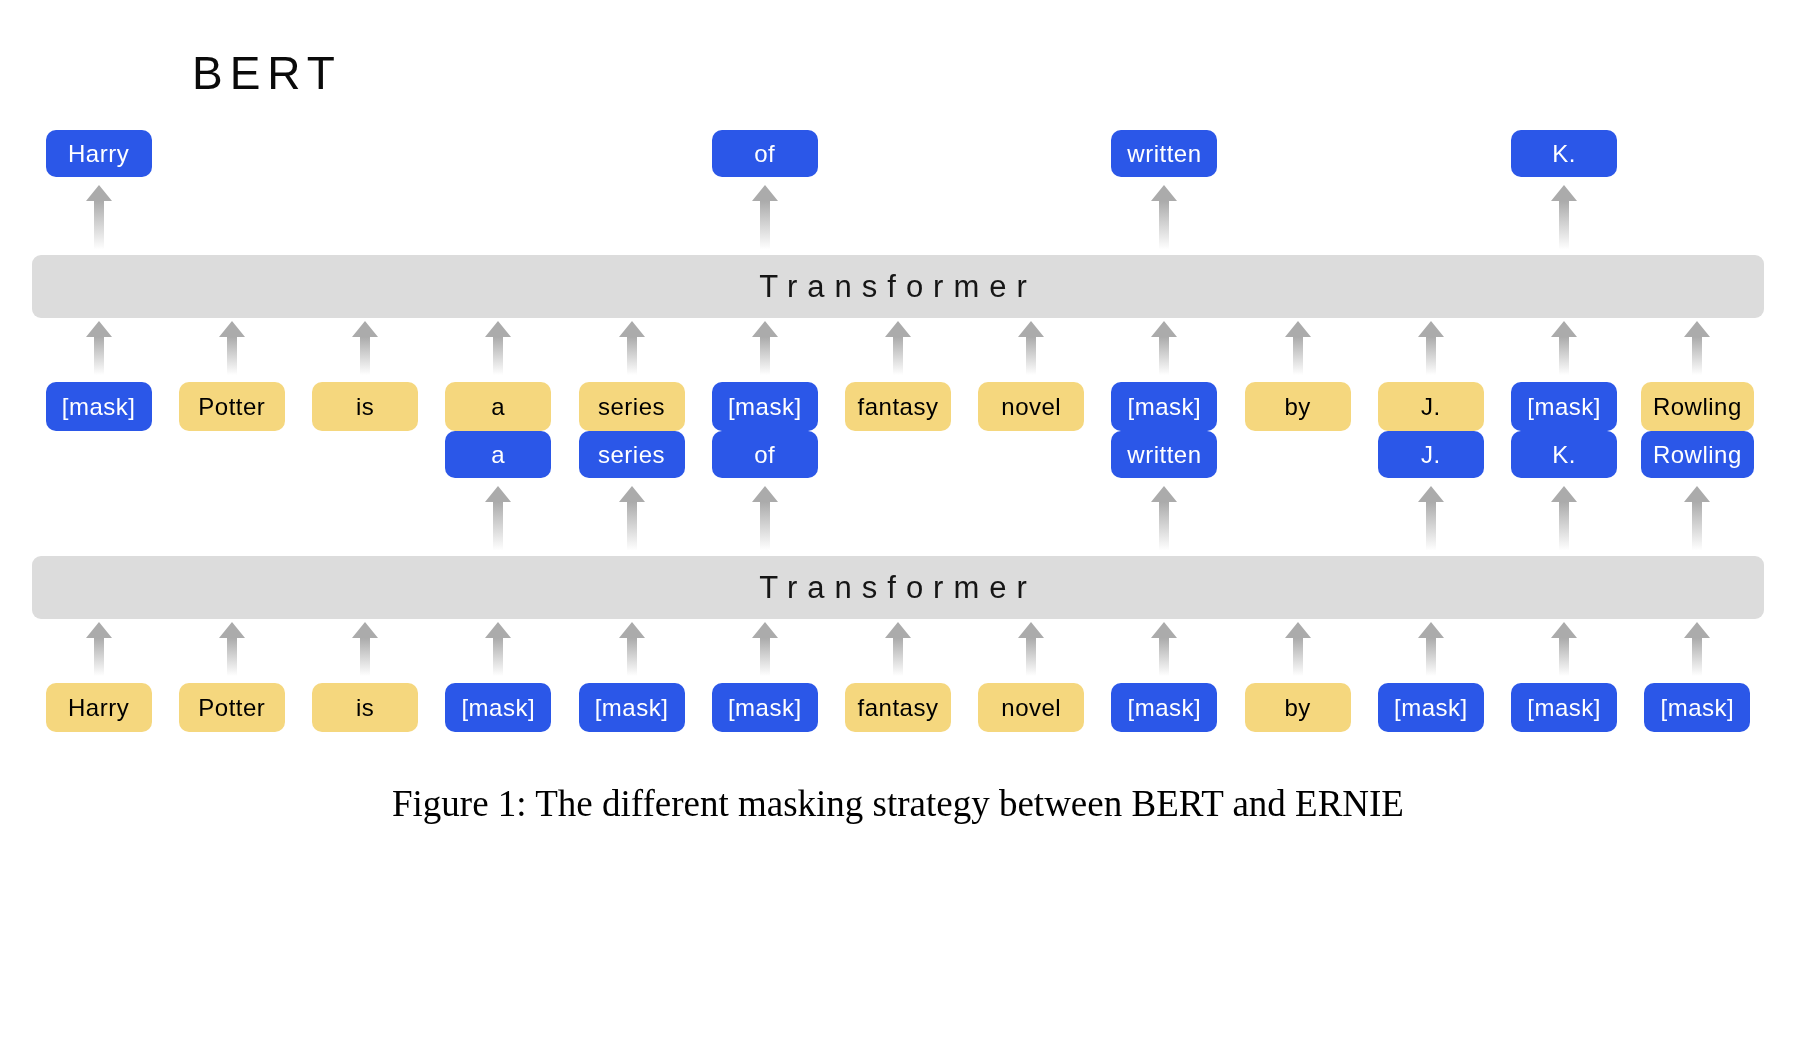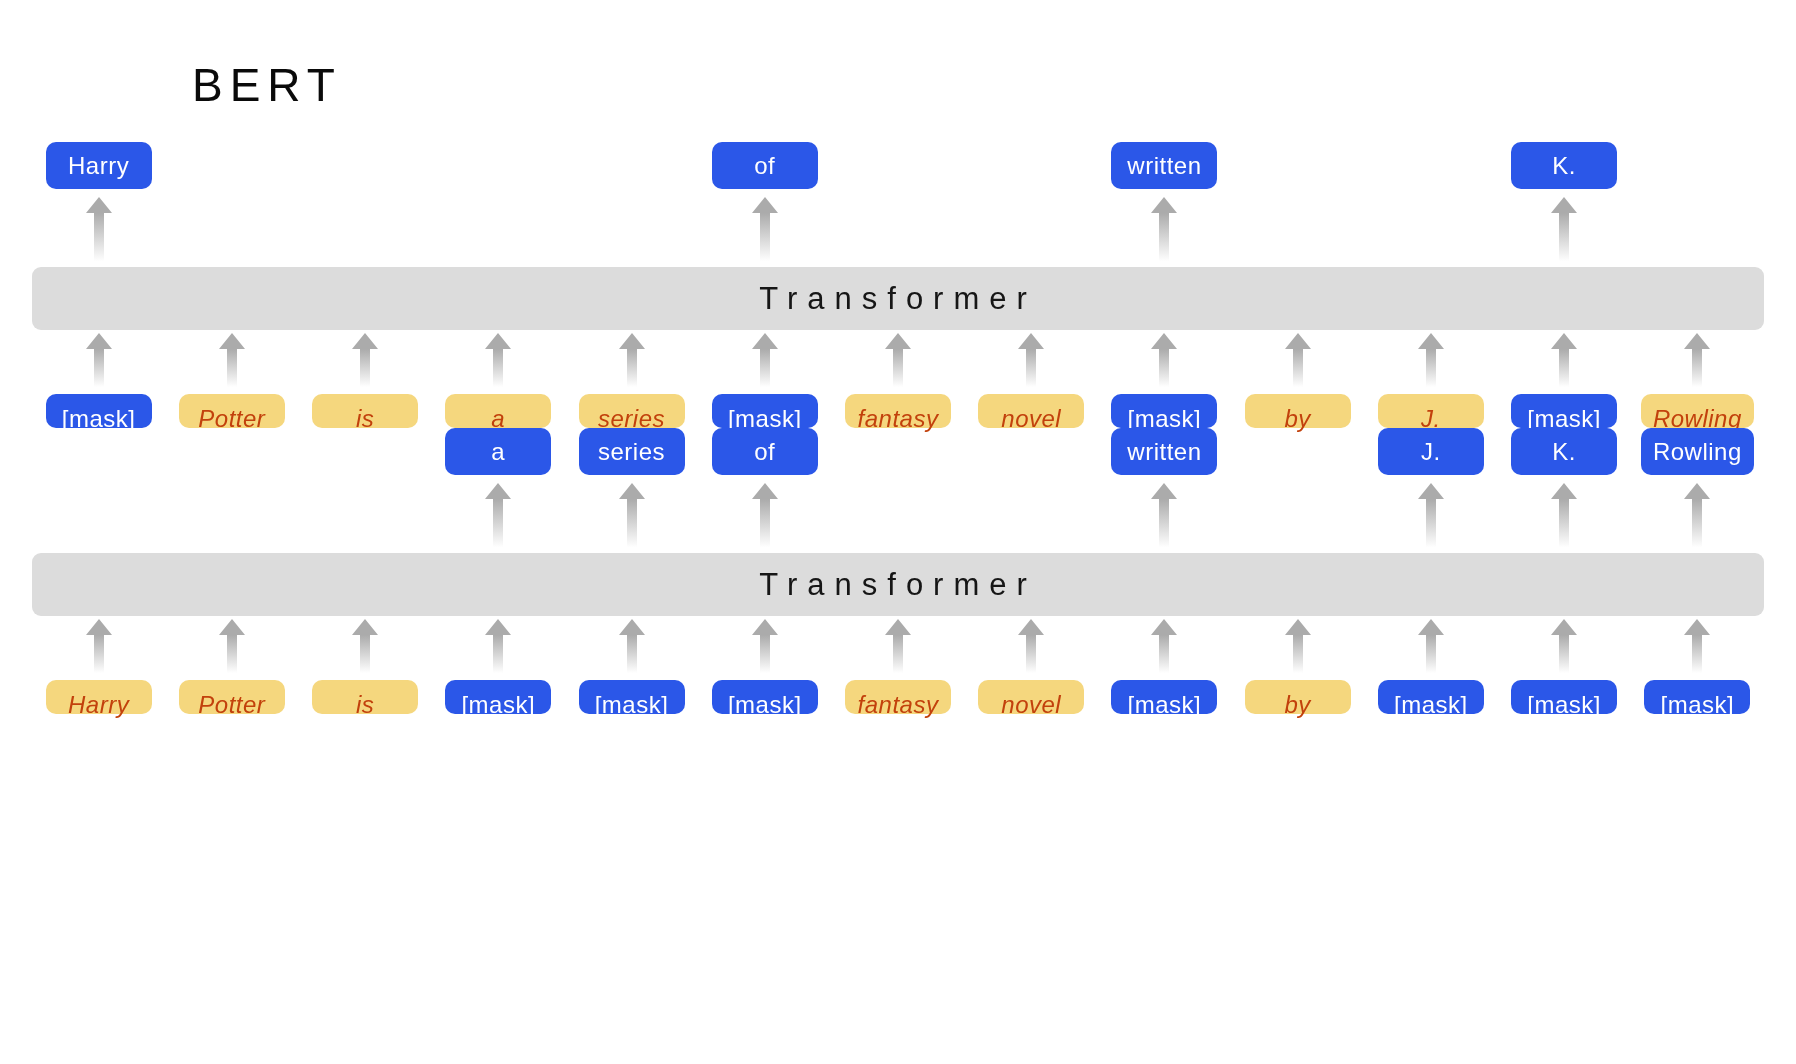--- a/index.html
+++ b/index.html
@@ -1,21 +1,21 @@
 <!DOCTYPE html>
 <html style="--blue: #2B57E8; --yellow: #F5D77E; --bar: #DCDCDC; --arrow: #ABABAB;"><head>
 <meta charset="utf-8">
 <style>
   html,body{margin:0;padding:0;background:#ffffff;}
   body{
     width:1796px;height:1064px;overflow:hidden;
     font-family:"Liberation Sans", sans-serif;
     -webkit-font-smoothing:antialiased;
   }
-  .canvas{width:1732px;margin:16px auto;padding-top:38px;}
+  .canvas{width:1732px;margin:4px auto;padding-top:38px;}
 
   .diagram-title{
     font-size:46px;
     letter-spacing:7px;
     color:#0a0a0a;
     font-weight:400;
   }
   .title-bert{margin:4px 0 30px 160px;}
   .title-ernie{margin:126px 0 28px 146px;}
 
@@ -23,30 +23,30 @@
     display:grid;
     grid-template-columns:repeat(13,1fr);
     align-items:center;
   }
 
   .token{
     justify-self:center;
     min-width:106px;
     box-sizing:border-box;
     padding:0 12px;
-    height:34px;
+    height:49px;
     line-height:49px;
     text-align:center;
     border-radius:10px;
     font-size:24px;
     letter-spacing:0.5px;
     white-space:nowrap;
   }
   .token.blue{background:var(--blue);color:#ffffff;}
-  .token.yellow{background:var(--yellow);color:#c2410c;font-style:italic;}
+  .token.yellow{background:var(--yellow);color:#000000;}
   .out-row .token{height:47px;line-height:47px;}
 
   .out-arrows{height:78px;}
   .in-arrows{height:64px;}
   .arrow{
     justify-self:center;
     display:flex;
     flex-direction:column;
     align-items:center;
     height:86%;
@@ -291,13 +291,14 @@
         <div class="token yellow" style="grid-column: 7;">fantasy</div>
         <div class="token yellow" style="grid-column: 8;">novel</div>
         <div class="token blue" style="grid-column: 9;">[mask]</div>
         <div class="token yellow" style="grid-column: 10;">by</div>
         <div class="token blue" style="grid-column: 11;">[mask]</div>
         <div class="token blue" style="grid-column: 12;">[mask]</div>
         <div class="token blue" style="grid-column: 13;">[mask]</div>
       </div>
   </section>
 
+  <div class="caption">Figure 1: The different masking strategy between BERT and ERNIE</div>
 </div>
 
 </body></html>

